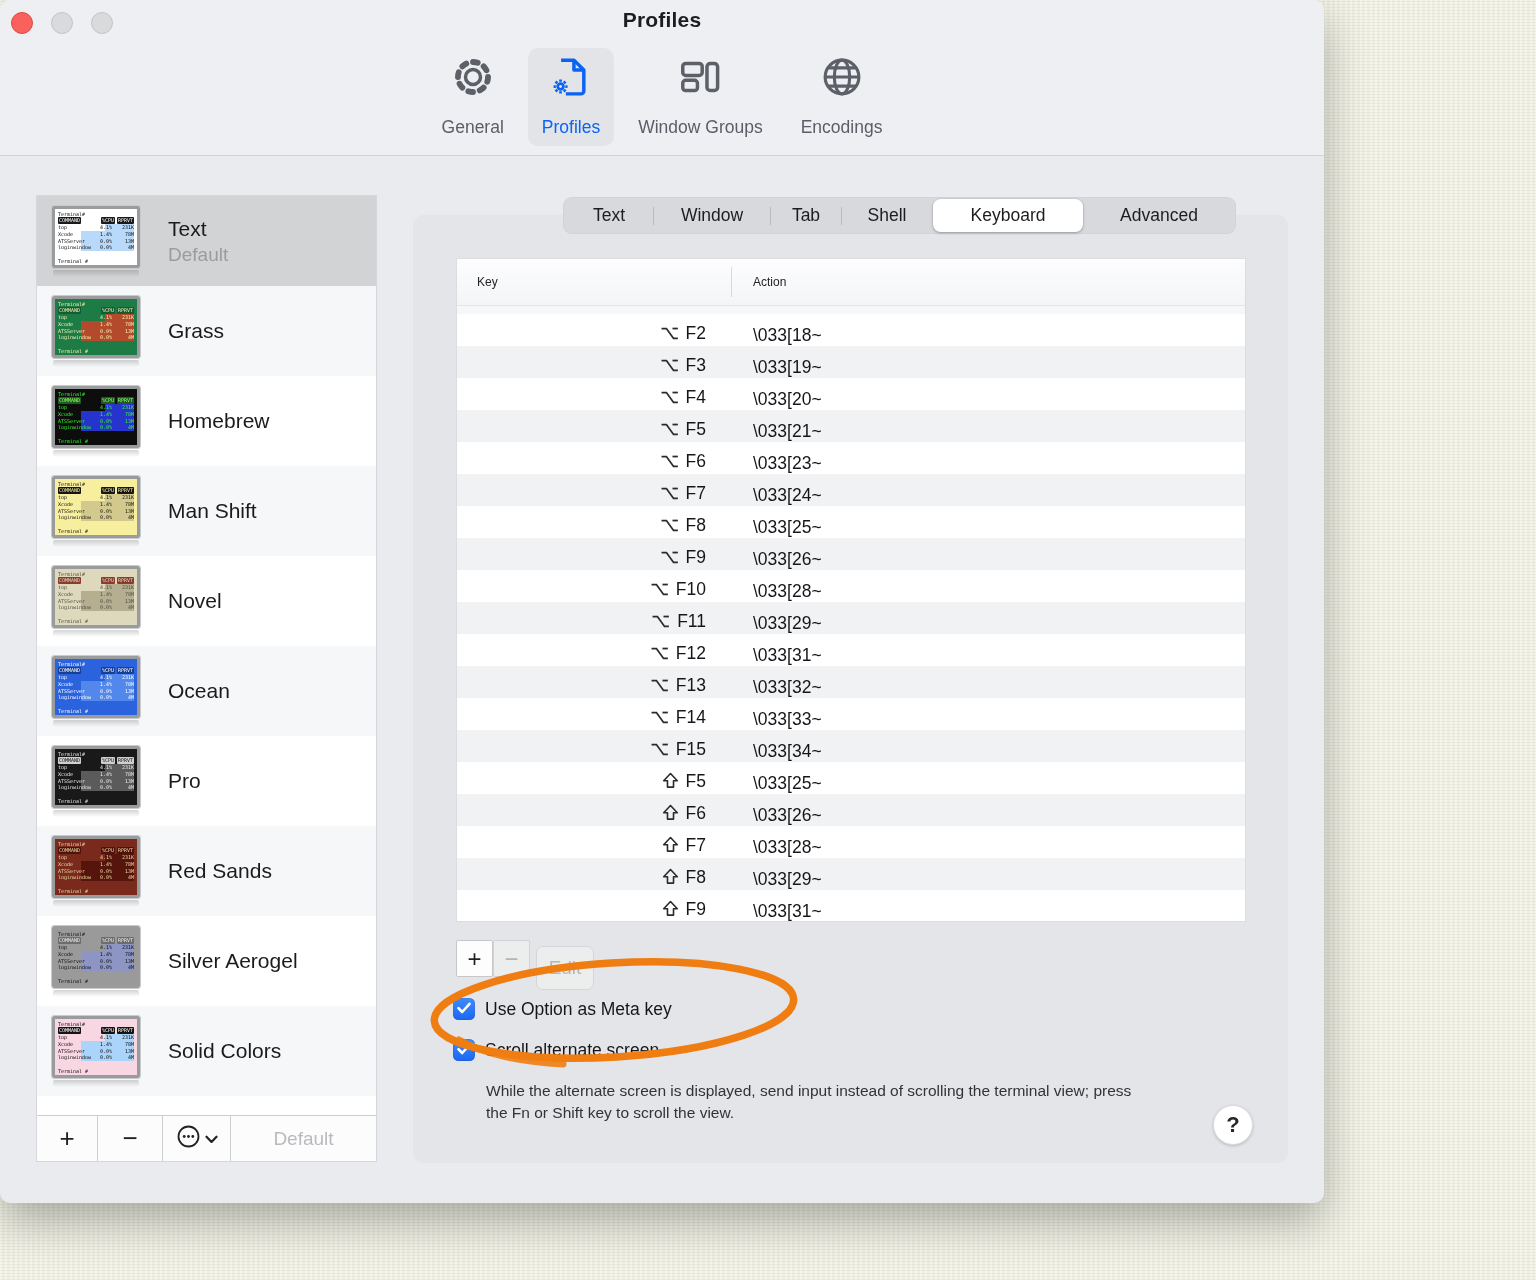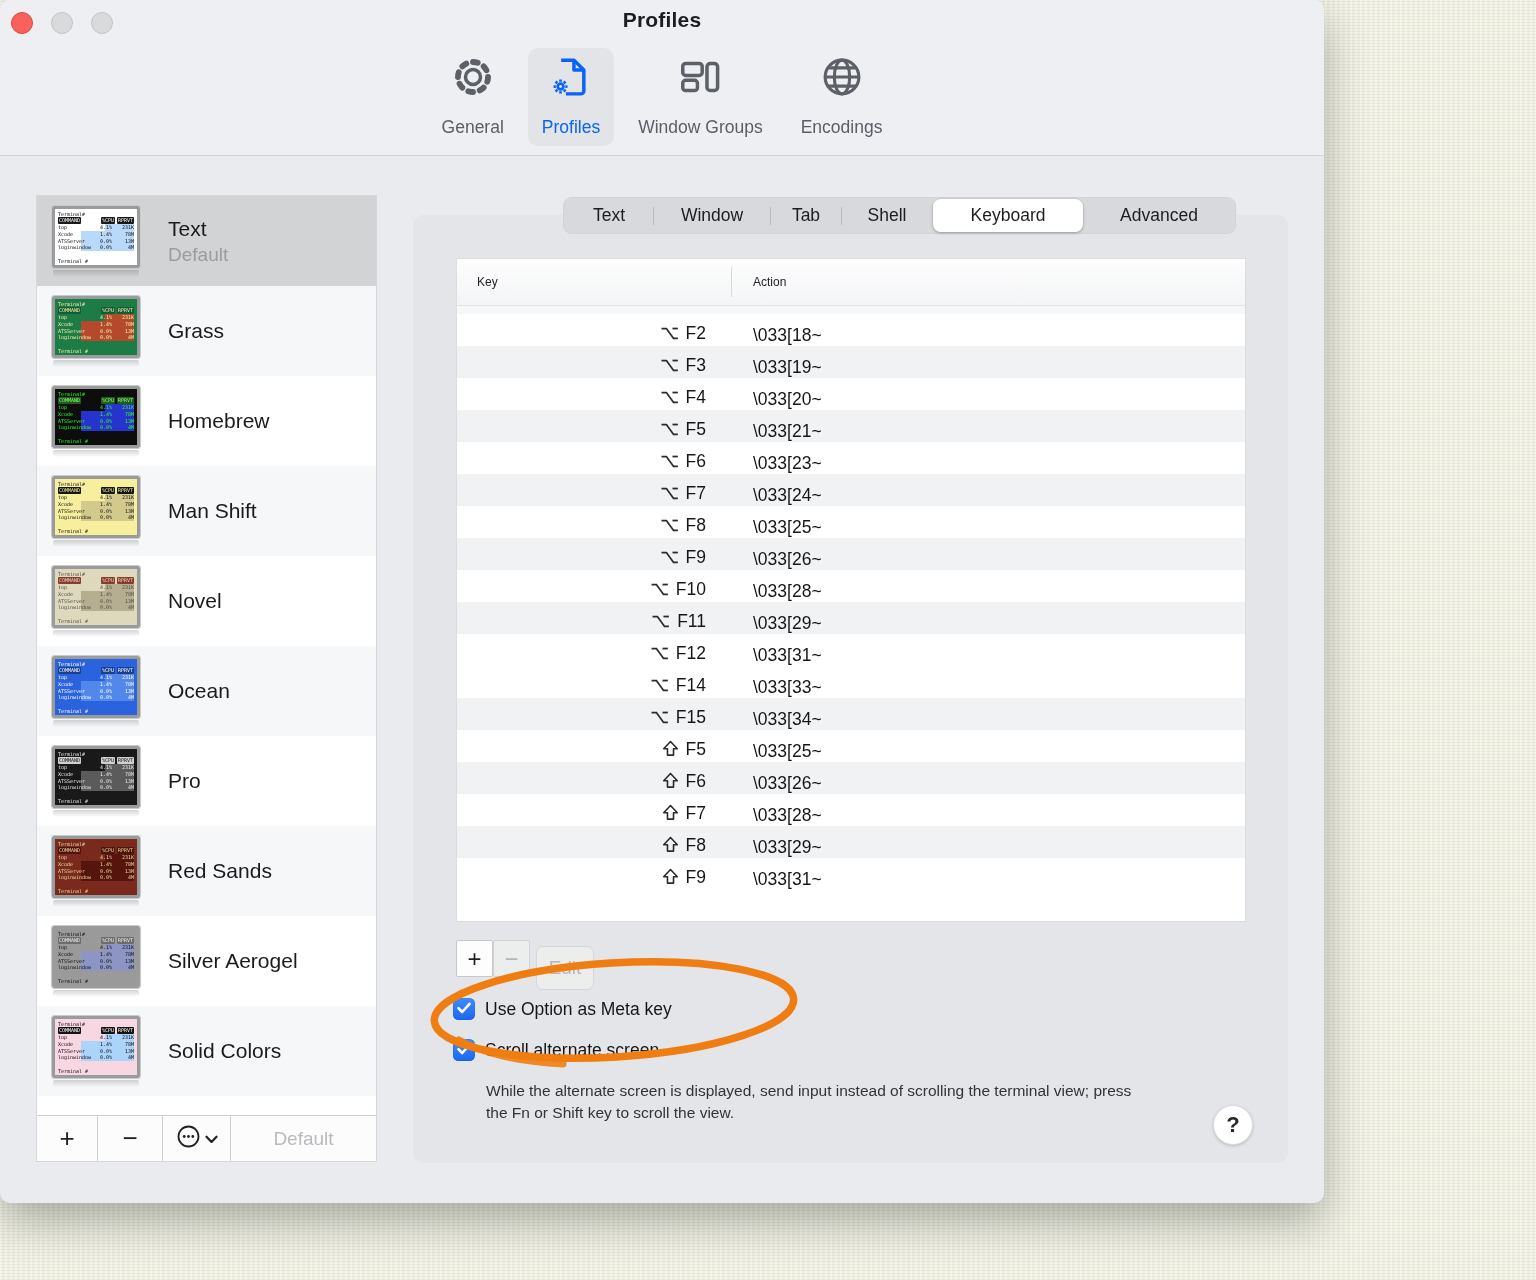--- a/index.html
+++ b/index.html
@@ -650,20 +650,27 @@
                   </svg></span><span>F11</span></div>
               <div class="a-cell">\033[29~</div>
             </div>
             <div class="kb-row">
               <div class="k-cell"><span class="mod-icon"><svg width="19" height="15" viewBox="0 0 20 16" fill="none" stroke="currentColor" stroke-width="1.9">
                     <path d="M1.5 2.7h5.2l7.6 10.6h4.6"></path>
                     <path d="M13.2 2.7h5.7"></path>
                   </svg></span><span>F12</span></div>
               <div class="a-cell">\033[31~</div>
             </div>
+            <div class="kb-row striped">
+              <div class="k-cell"><span class="mod-icon"><svg width="19" height="15" viewBox="0 0 20 16" fill="none" stroke="currentColor" stroke-width="1.9">
+                    <path d="M1.5 2.7h5.2l7.6 10.6h4.6"></path>
+                    <path d="M13.2 2.7h5.7"></path>
+                  </svg></span><span>F13</span></div>
+              <div class="a-cell">\033[32~</div>
+            </div>
             <div class="kb-row">
               <div class="k-cell"><span class="mod-icon"><svg width="19" height="15" viewBox="0 0 20 16" fill="none" stroke="currentColor" stroke-width="1.9">
                     <path d="M1.5 2.7h5.2l7.6 10.6h4.6"></path>
                     <path d="M13.2 2.7h5.7"></path>
                   </svg></span><span>F14</span></div>
               <div class="a-cell">\033[33~</div>
             </div>
             <div class="kb-row striped">
               <div class="k-cell"><span class="mod-icon"><svg width="19" height="15" viewBox="0 0 20 16" fill="none" stroke="currentColor" stroke-width="1.9">
                     <path d="M1.5 2.7h5.2l7.6 10.6h4.6"></path>

